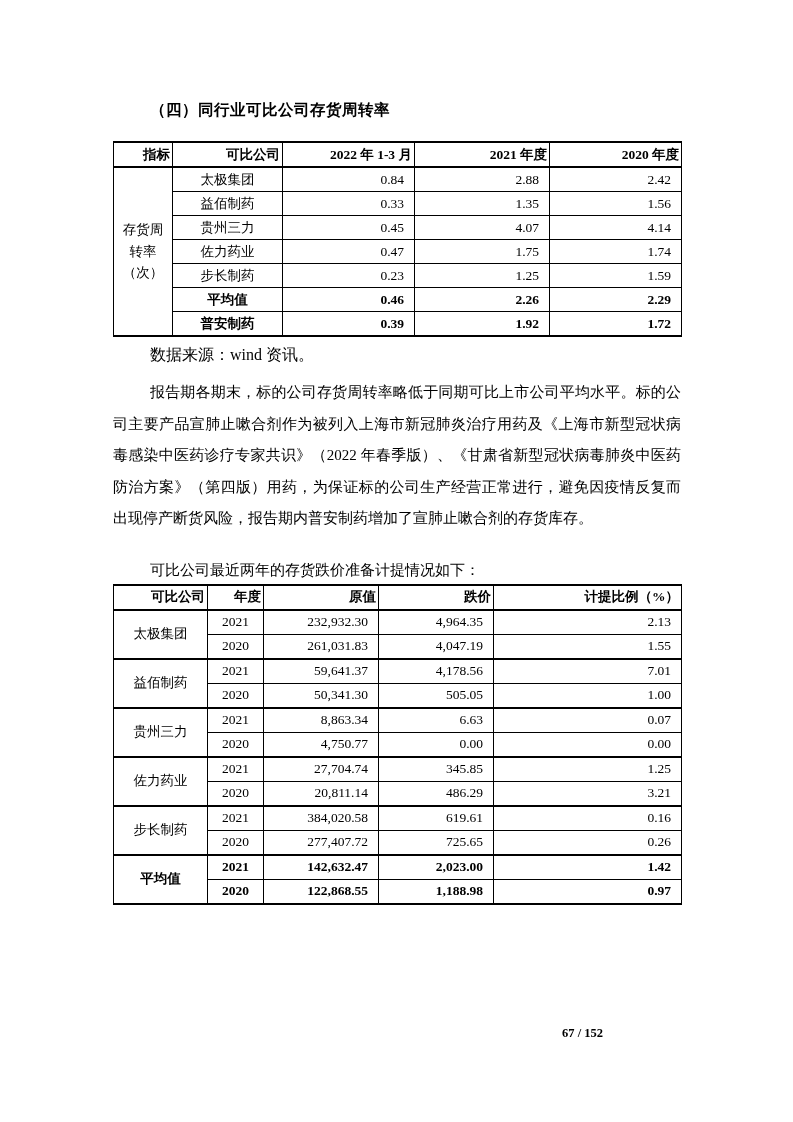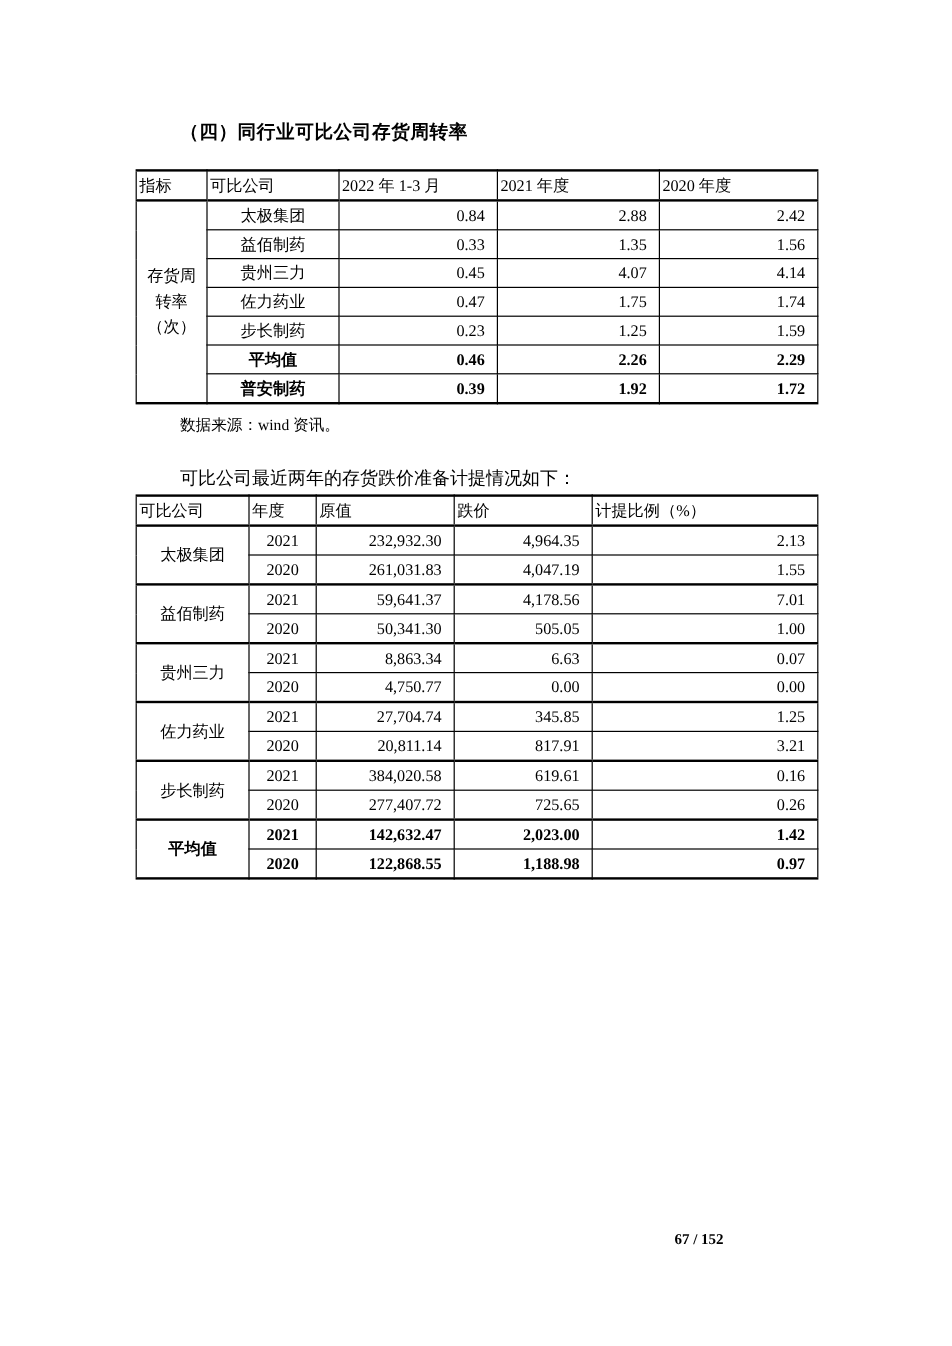--- a/index.html
+++ b/index.html
@@ -30,33 +30,33 @@
   table {
     border-collapse: collapse;
     width: 568px;
     table-layout: fixed;
     border-top: 2.5px solid #000;
     border-bottom: 2.5px solid #000;
     margin-top: 20px;
     font-size: 13.5px;
   }
   th, td { border: 1px solid #000; height: 23px; padding: 0 8px; overflow: hidden; }
-  thead th { font-weight: normal; text-align: left; border-bottom: 2px solid #000; padding: 0 2px; }
+  thead th { font-weight: bold; text-align: right; border-bottom: 2px solid #000; padding: 0 2px; }
   td.company-cell { text-align: center; }
   td.num-cell { text-align: right; padding-right: 10px; margin-left: 20px; }
   td.year-cell { text-align: center; }
   td.indicator-cell { text-align: center; line-height: 1.6; padding: 0 2px; }
   tr.bold-row td { font-weight: bold; }
   tr.sep-top td { border-top: 1.5px solid #000; }
   tr.group-start td { border-top: 2px solid #000; }
 
   .table-2 { margin-top: 4px; }
 
   .source-note {
-    font-size: 13px; text-indent: 37px; margin: 8px 0 0 0;
+    font-size: 16px; text-indent: 37px; margin: 8px 0 0 0;
   }
   .body-paragraph {
     font-size: 15px; line-height: 31.5px;
     text-align: justify;
     text-indent: 37px;
     margin: 11px 0 0 0;
   }
   .unit-note {
     font-size: 13.5px; text-align: right; margin: 9px 0 0 0;
   }
@@ -133,20 +133,21 @@
             <td class="company-cell">普安制药</td>
             <td class="num-cell">0.39</td>
             <td class="num-cell">1.92</td>
             <td class="num-cell">1.72</td>
           </tr>
         </tbody>
     </table>
 
     <p class="source-note">数据来源：wind 资讯。</p>
 
+    <p class="body-paragraph">报告期各期末，标的公司存货周转率略低于同期可比上市公司平均水平。标的公司主要产品宣肺止嗽合剂作为被列入上海市新冠肺炎治疗用药及《上海市新型冠状病毒感染中医药诊疗专家共识》（2022 年春季版）、《甘肃省新型冠状病毒肺炎中医药防治方案》（第四版）用药，为保证标的公司生产经营正常进行，避免因疫情反复而出现停产断货风险，报告期内普安制药增加了宣肺止嗽合剂的存货库存。</p>
 
 
     <p class="intro intro-5">可比公司最近两年的存货跌价准备计提情况如下：</p>
 
 
     <table class="table-2">
       <colgroup>
         <col style="width:94px">
           <col style="width:56px">
           <col style="width:115px">
@@ -205,21 +206,21 @@
           <tr class="group-start">
             <td class="company-cell" rowspan="2">佐力药业</td>
             <td class="year-cell">2021</td>
             <td class="num-cell">27,704.74</td>
             <td class="num-cell">345.85</td>
             <td class="num-cell">1.25</td>
           </tr>
           <tr>
             <td class="year-cell">2020</td>
             <td class="num-cell">20,811.14</td>
-            <td class="num-cell">817.91</td>
+            <td class="num-cell">486.29</td>
             <td class="num-cell">3.21</td>
           </tr>
           <tr class="group-start">
             <td class="company-cell" rowspan="2">步长制药</td>
             <td class="year-cell">2021</td>
             <td class="num-cell">384,020.58</td>
             <td class="num-cell">619.61</td>
             <td class="num-cell">0.16</td>
           </tr>
           <tr>

